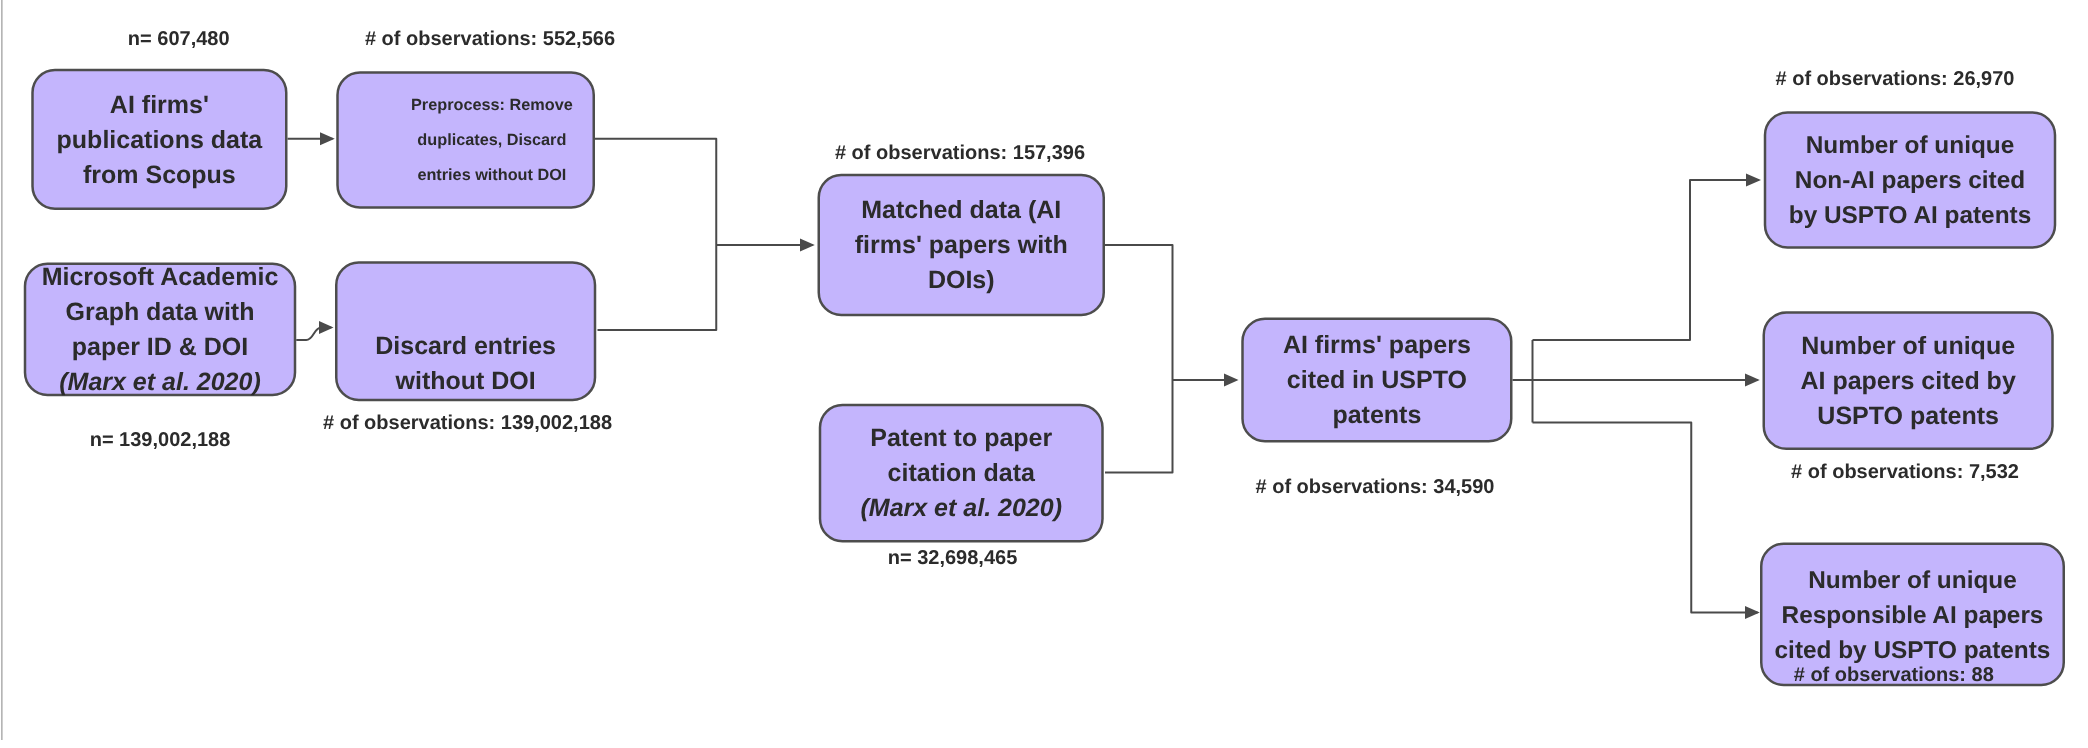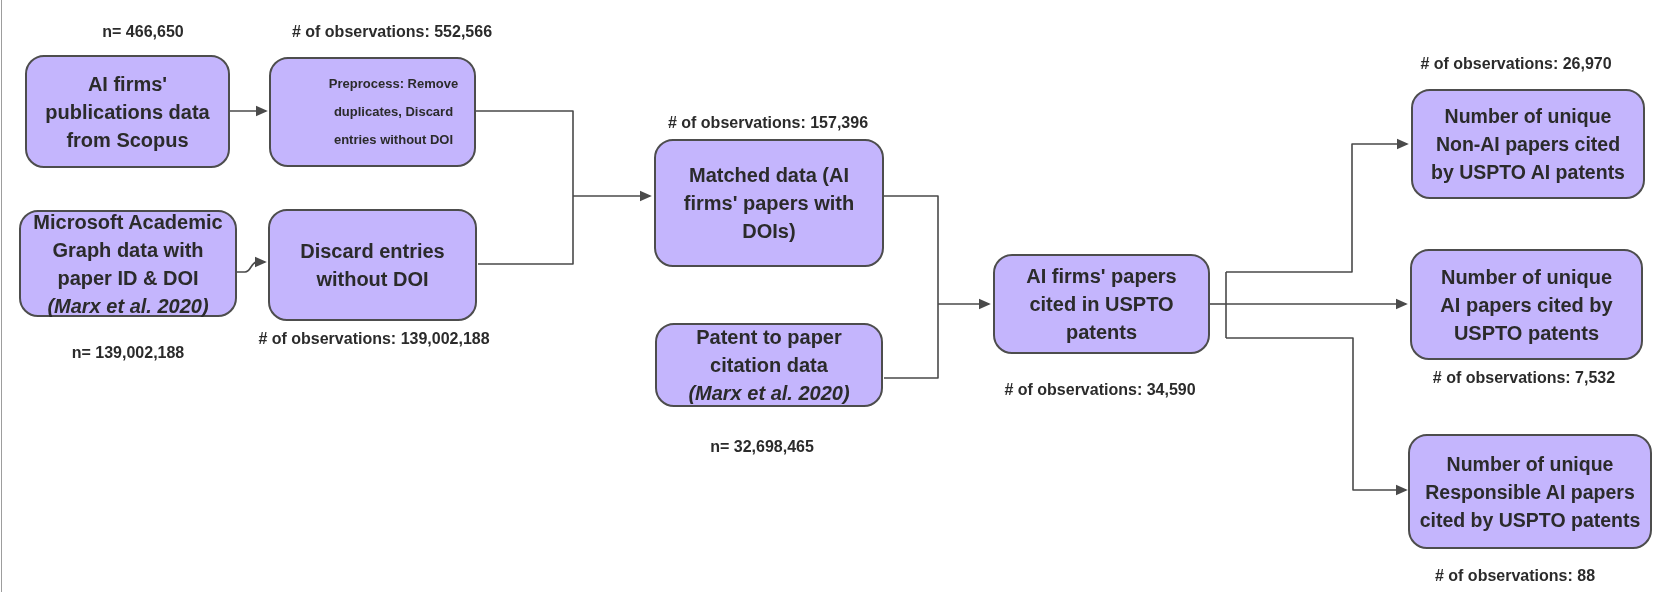--- a/index.html
+++ b/index.html
@@ -89,32 +89,32 @@
 entries without DOI</span>
   </div>
 
   <div class="node" style="left:19px;top:210px;width:218px;height:107px;">
     <span class="ntext">Microsoft Academic
 Graph data with
 paper ID &amp; DOI</span>
     <em class="nnote">(Marx et al. 2020)</em>
   </div>
 
-  <div class="node" style="left:268px;top:209px;width:209px;height:112px;">
+  <div class="node" style="left:268px;top:209px;width:209px;height:112px;justify-content:flex-end;">
     <span class="ntext">Discard entries
 without DOI</span>
   </div>
 
-  <div class="node" style="left:654px;top:139px;width:230px;height:128px;">
+  <div class="node" style="left:654px;top:139px;width:230px;height:114px;">
     <span class="ntext">Matched data (AI
 firms' papers with
 DOIs)</span>
   </div>
 
-  <div class="node" style="left:655px;top:323px;width:228px;height:84px;">
+  <div class="node" style="left:655px;top:323px;width:228px;height:111px;">
     <span class="ntext">Patent to paper
 citation data</span>
     <em class="nnote">(Marx et al. 2020)</em>
   </div>
 
   <div class="node" style="left:993px;top:254px;width:217px;height:100px;">
     <span class="ntext">AI firms' papers
 cited in USPTO
 patents</span>
   </div>
@@ -130,24 +130,24 @@
 AI papers cited by
 USPTO patents</span>
   </div>
 
   <div class="node" style="left:1408px;top:434px;width:244px;height:115px;font-size:19.5px;">
     <span class="ntext">Number of unique
 Responsible AI papers
 cited by USPTO patents</span>
   </div>
 
-  <div class="lbl" style="left:143px;top:22px;">n= 466,650</div>
+  <div class="lbl" style="left:143px;top:22px;">n= 607,480</div>
   <div class="lbl" style="left:392px;top:22px;"># of observations: 552,566</div>
   <div class="lbl" style="left:768px;top:113px;"># of observations: 157,396</div>
   <div class="lbl" style="left:128px;top:343px;">n= 139,002,188</div>
   <div class="lbl" style="left:374px;top:329px;"># of observations: 139,002,188</div>
   <div class="lbl" style="left:762px;top:437px;">n= 32,698,465</div>
   <div class="lbl" style="left:1100px;top:380px;"># of observations: 34,590</div>
   <div class="lbl" style="left:1516px;top:54px;"># of observations: 26,970</div>
   <div class="lbl" style="left:1524px;top:368px;"># of observations: 7,532</div>
-  <div class="lbl" style="left:1515px;top:566px;text-align:center;"># of observations: 88</div>
+  <div class="lbl" style="left:1515px;top:531px;text-align:center;"># of observations: 88</div>
 
 </div>
 
 </body></html>

